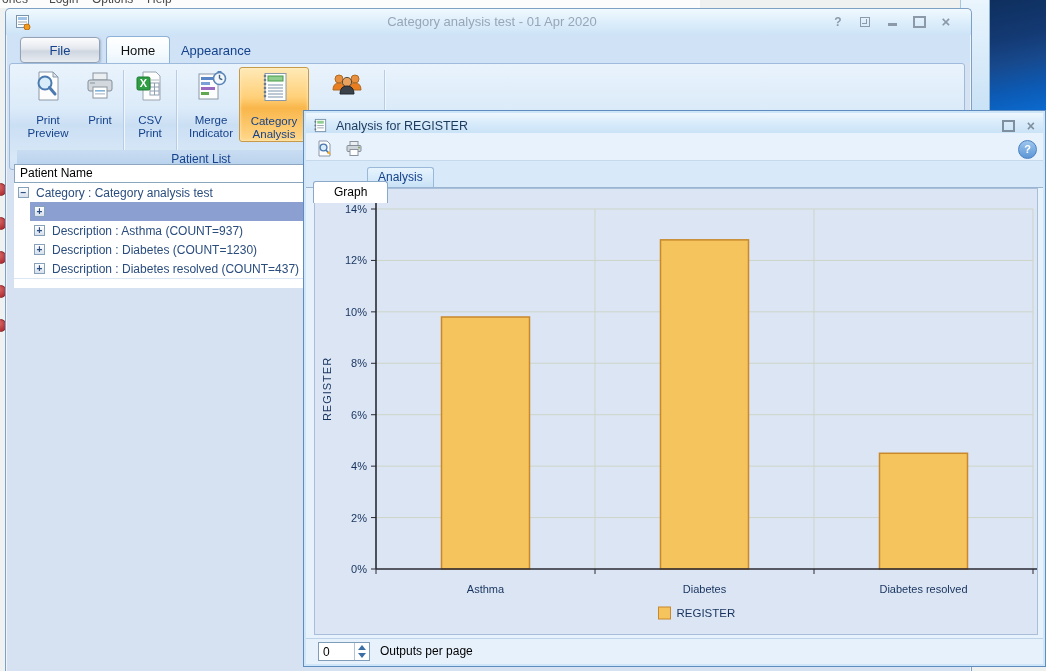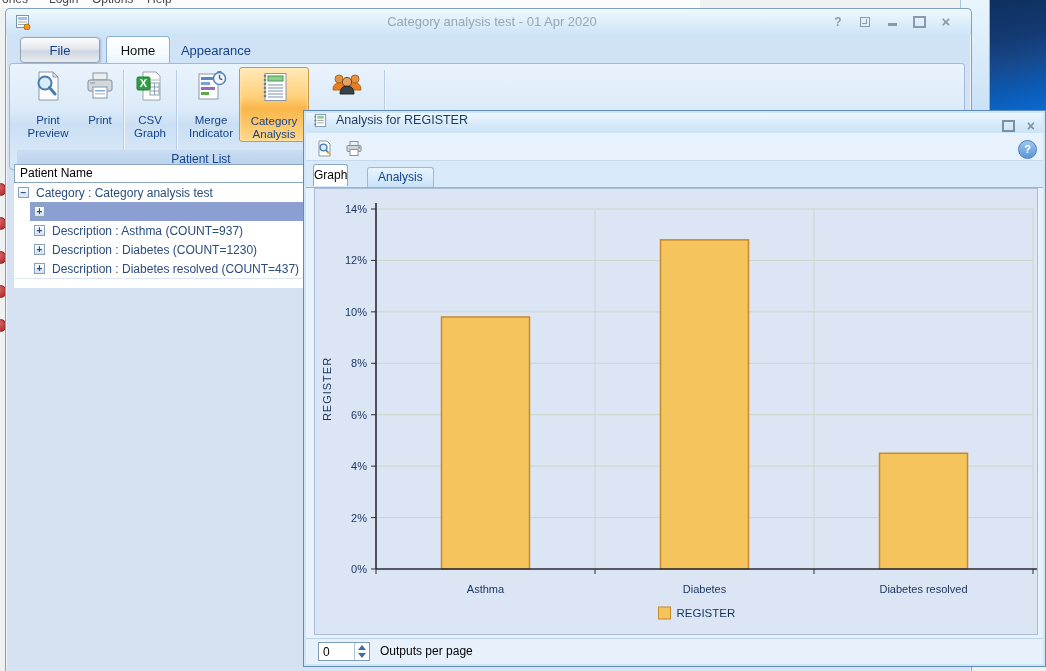--- a/index.html
+++ b/index.html
@@ -72,30 +72,30 @@
   .trow.child .tlabel{left:38px;}
   .trow.selected .sel-bg{position:absolute;left:16px;top:0;right:0;bottom:0;background:#8c9fd1;}
   .trow.selected .tlabel{color:#fff;z-index:2;}
   .trow.selected .tbox{z-index:2;}
   .trow.sepline{border-bottom:1px solid #dbe7f5;}
 
   
   #child-window{left:303px;top:110px;width:743px;height:557px;background:#e7f2fc;
     border:1px solid #5e8cbe;box-shadow:inset 0 0 0 2px #cfe6f8;box-sizing:border-box;}
   #child-titlebar{left:2px;top:2px;right:2px;height:20px;
-    background:linear-gradient(#eef7fe,#d6eafa 55%,#cbe3f7);display:flex;align-items:flex-start;}
+    background:linear-gradient(#eef7fe,#d6eafa 55%,#cbe3f7);display:flex;align-items:flex-end;}
   #child-title{margin-left:8px;font-size:12.5px;color:#1c3a5e;}
   #child-controls{position:absolute;right:8px;top:5px;display:flex;gap:12px;align-items:center;color:#7e8f9f;}
   #child-toolbar{left:2px;top:26px;right:2px;height:24px;background:#e7f2fc;border-bottom:1px solid #c4d9ec;
     display:flex;align-items:center;padding-left:10px;gap:12px;box-sizing:border-box;}
   #help-btn{position:absolute;right:6px;top:3px;width:17px;height:17px;border-radius:50%;
     background:linear-gradient(#9cc6ee,#5d96d6);border:1px solid #4a7fc0;color:#fff;
     font-size:11px;font-weight:bold;text-align:center;line-height:16px;}
   #child-tabrow{left:2px;top:50px;right:2px;height:27px;background:#d8e9f9;border-bottom:1px solid #9ab5d2;box-sizing:border-box;}
-  #tab-graph{position:absolute;left:7px;top:3px;padding:3px 0 4px;background:#fff;
+  #tab-graph{position:absolute;left:7px;top:20px;padding:3px 20px 4px;background:#fff;
     border:1px solid #8aa8c8;border-bottom:none;border-radius:3px 3px 0 0;font-size:12px;color:#000;z-index:2;}
   #tab-analysis{position:absolute;left:61px;top:6px;padding:2px 10px 3px;
     background:linear-gradient(#e7f4fe,#c9e2f6);border:1px solid #9ab8d8;border-bottom:none;
     border-radius:3px 3px 0 0;font-size:12px;color:#15428b;}
   #chart-area{left:10px;top:77px;width:722px;height:445px;background:#dce5f3;border:1px solid #a9bed8;box-sizing:content-box;}
   #chart-svg{display:block;}
   #chart-svg text{font-family:"Liberation Sans",sans-serif;}
   #child-footer{left:2px;top:527px;right:2px;height:26px;background:#e7f1fb;border-top:1px solid #bed3e8;box-sizing:border-box;}
   #spinbox{position:absolute;left:12px;top:3px;width:52px;height:19px;background:#fff;
     border:1px solid #7f9db9;box-sizing:border-box;}
@@ -187,21 +187,21 @@
       <svg class="ricon" viewBox="0 0 32 32">
         <path d="M9 2 h13 l4 4 v24 H9 z" fill="#fdfdfd" stroke="#98a4b0"></path>
         <line x1="17" y1="10" x2="25" y2="10" stroke="#b0bac4"></line>
         <rect x="16" y="13" width="9" height="12" fill="#fff" stroke="#8fa0b0"></rect>
         <line x1="16" y1="17" x2="25" y2="17" stroke="#8fa0b0"></line>
         <line x1="16" y1="21" x2="25" y2="21" stroke="#8fa0b0"></line>
         <line x1="20.5" y1="13" x2="20.5" y2="25" stroke="#8fa0b0"></line>
         <rect x="3" y="7" width="13" height="13" rx="1.5" fill="#2f9e45" stroke="#1c7a30"></rect>
         <text x="9.5" y="17" text-anchor="middle" font-size="11" font-weight="bold" fill="#fff">X</text>
       </svg>
-      <div class="rlabel">CSV Graph</div>
+      <div class="rlabel">CSV Print</div>
     </div>
     <div class="rsep" style="left:166px"></div>
 
     <div class="rbtn" style="left:169px;width:64px">
       <svg class="ricon" viewBox="0 0 32 32">
         <rect x="4" y="4" width="19" height="25" fill="#fdfdfd" stroke="#8a98a8"></rect>
         <rect x="6" y="7" width="13" height="3" fill="#5a86c8"></rect>
         <rect x="6" y="12" width="9" height="3" fill="#7aa0d8"></rect>
         <rect x="6" y="17" width="14" height="3" fill="#9a6ac0"></rect>
         <rect x="6" y="22" width="8" height="3" fill="#60a850"></rect>

